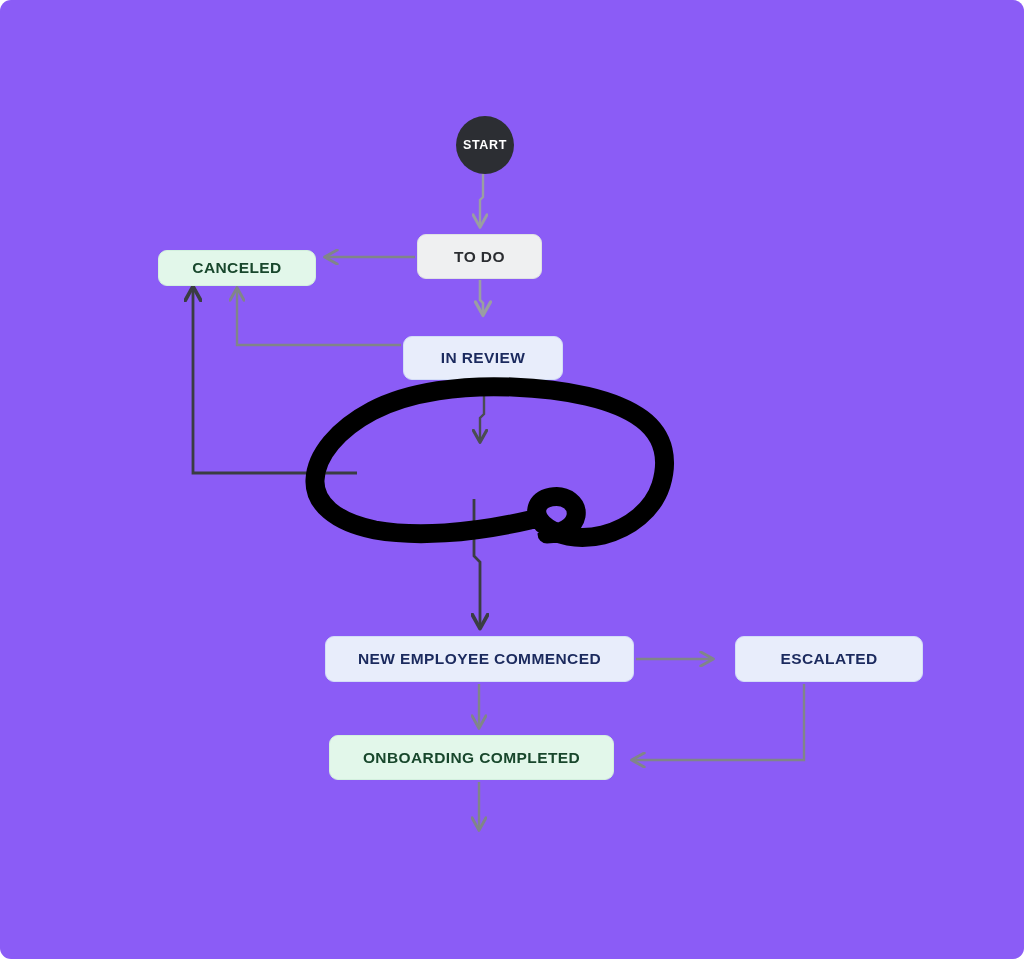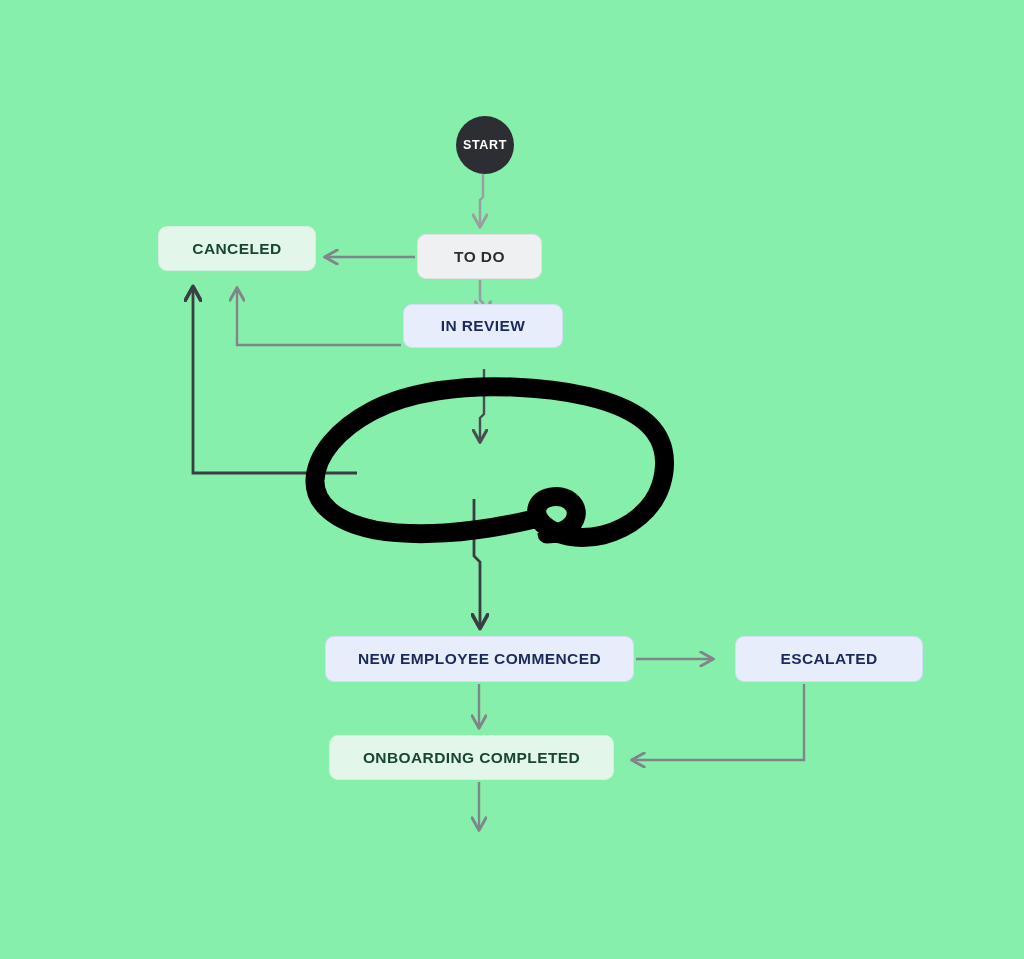--- a/index.html
+++ b/index.html
@@ -11,21 +11,22 @@
   body {
     font-family: "Liberation Sans", sans-serif;
     width: 1024px;
     height: 959px;
     overflow: hidden;
   }
   #canvas {
     position: relative;
     width: 1024px;
     height: 959px;
-    background: #86efac;
+    background: #8b5cf6;
+    border-radius: 11px;
   }
   #edges {
     position: absolute;
     left: 0;
     top: 0;
     width: 1024px;
     height: 959px;
   }
   #annotation-layer {
     position: absolute;
@@ -126,25 +127,25 @@
   </svg>
 
   <div class="node node-start" style="left:456px; top:116px; width:58px; height:58px;">
     <span>START</span>
   </div>
 
   <div class="node node-gray" style="left:417px; top:234px; width:125px; height:45px;">
     <span>TO DO</span>
   </div>
 
-  <div class="node node-green" style="left:158px; top:226px; width:158px; height:45px;">
+  <div class="node node-green" style="left:158px; top:250px; width:158px; height:36px;">
     <span>CANCELED</span>
   </div>
 
-  <div class="node node-blue" style="left:403px; top:304px; width:160px; height:44px;">
+  <div class="node node-blue" style="left:403px; top:336px; width:160px; height:44px;">
     <span>IN REVIEW</span>
   </div>
 
 
   <div class="node node-blue" style="left:325px; top:636px; width:309px; height:46px;">
     <span>NEW EMPLOYEE COMMENCED</span>
   </div>
 
   <div class="node node-blue" style="left:735px; top:636px; width:188px; height:46px;">
     <span>ESCALATED</span>

